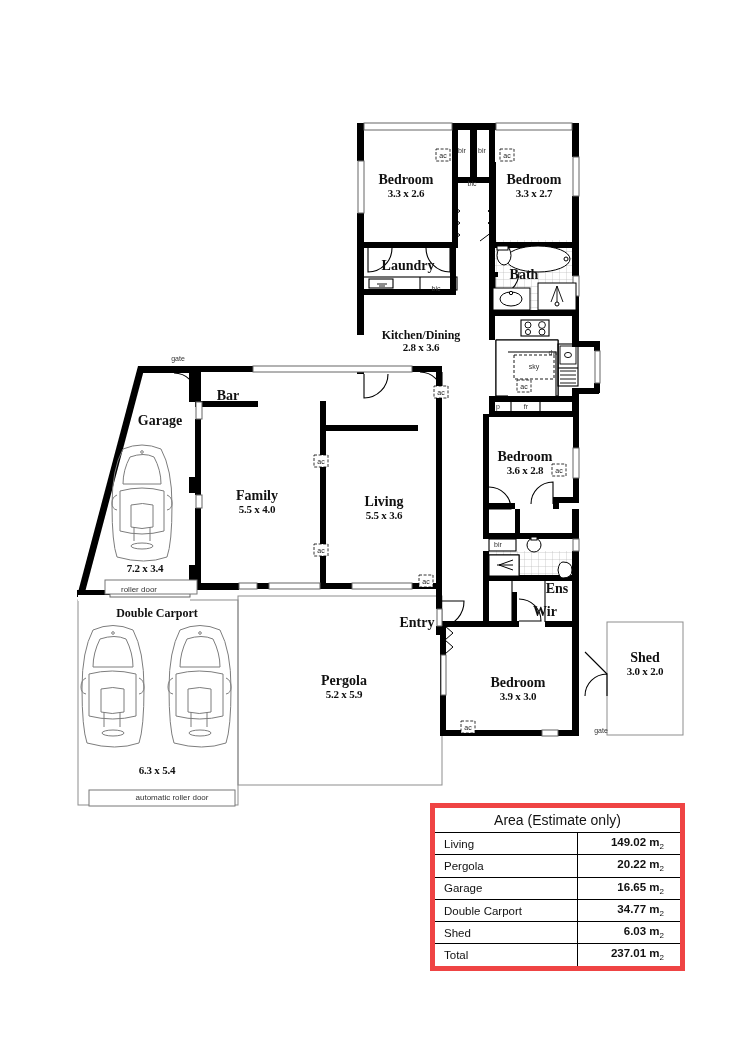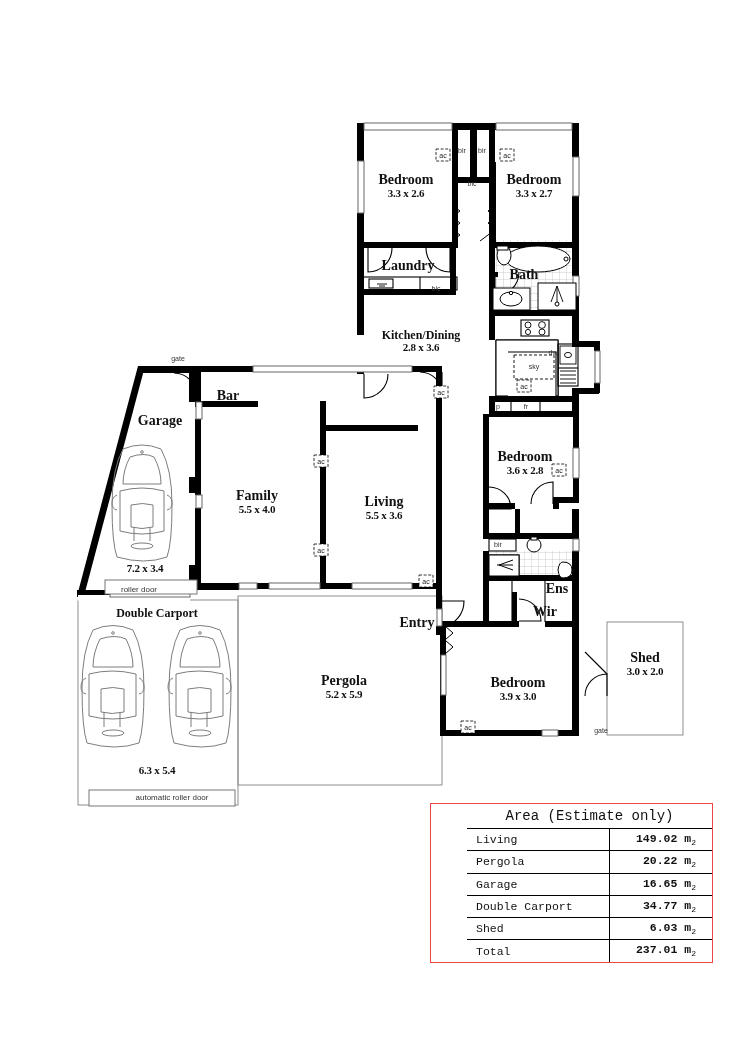--- a/index.html
+++ b/index.html
@@ -12,22 +12,22 @@
   .lbl .nm{display:block;}
   .lbl .dim{display:block;font-weight:bold;font-size:11px;letter-spacing:-0.2px;}
   .rm-lg .nm{font-size:14px;}
   .rm-md .nm{font-size:12px;}
   .tiny{position:absolute;transform:translate(-50%,-50%);
         font-family:"Liberation Sans", sans-serif;font-weight:normal;
         font-size:7px;color:#333;white-space:nowrap;}
   .tiny8{font-size:8px;}
   
   #areatable{position:absolute;left:430px;top:803px;width:245px;
-             border:1px solid #ef4444;border-collapse:collapse;
-             font-family:Liberation Mono, monospace;background:#fff;padding-left:36px;}
+             border:5px solid #ef4444;border-collapse:collapse;
+             font-family:Liberation Sans, sans-serif;background:#fff;}
   #areatable table{border-collapse:collapse;width:100%;}
   #areatable caption{caption-side:top;font-size:14px;padding:4px 0 4px 0;
              border-bottom:1px solid #000;font-weight:normal;color:#111;}
   #areatable td{border-top:1px solid #000;font-size:11.5px;padding:3px 6px;color:#111;}
   #areatable td.k{width:58%;border-right:1px solid #000;text-align:left;padding-left:9px;}
   #areatable td.v{text-align:right;padding-right:16px;font-weight:bold;}
   #areatable td.v sub{font-size:8px;font-weight:normal;}
   #areatable tr:first-child td{border-top:none;}
 </style>
 </head>

